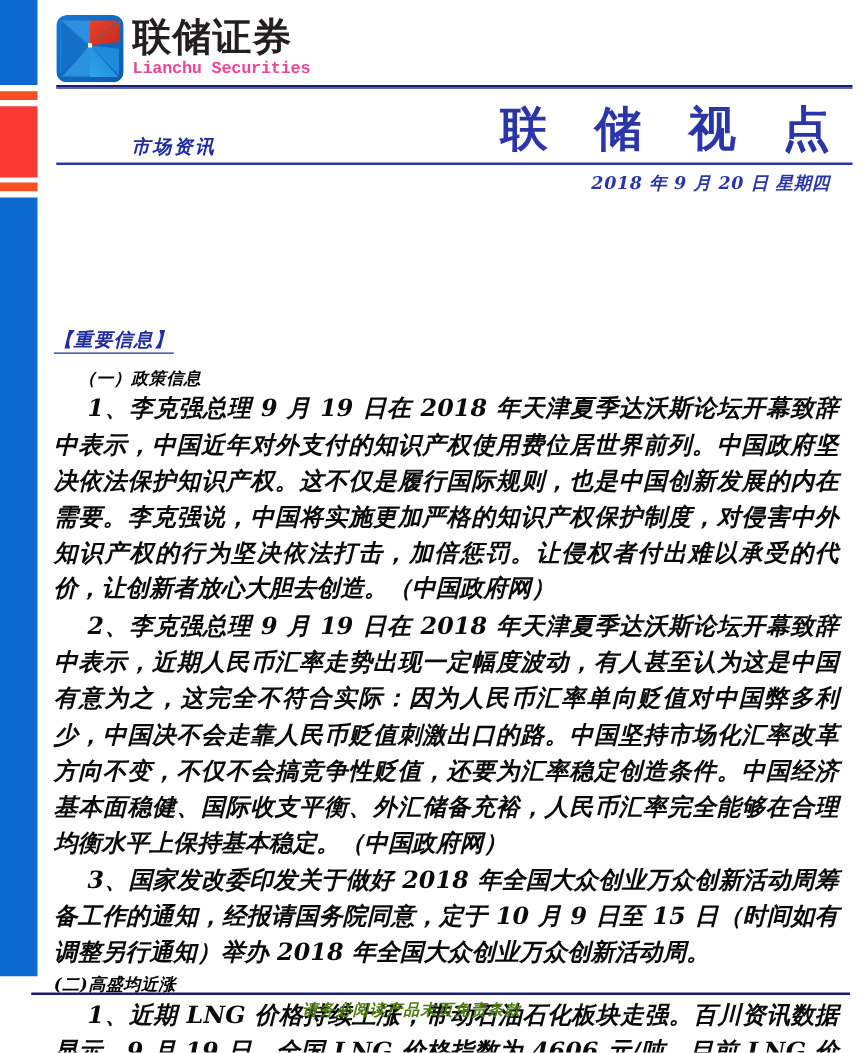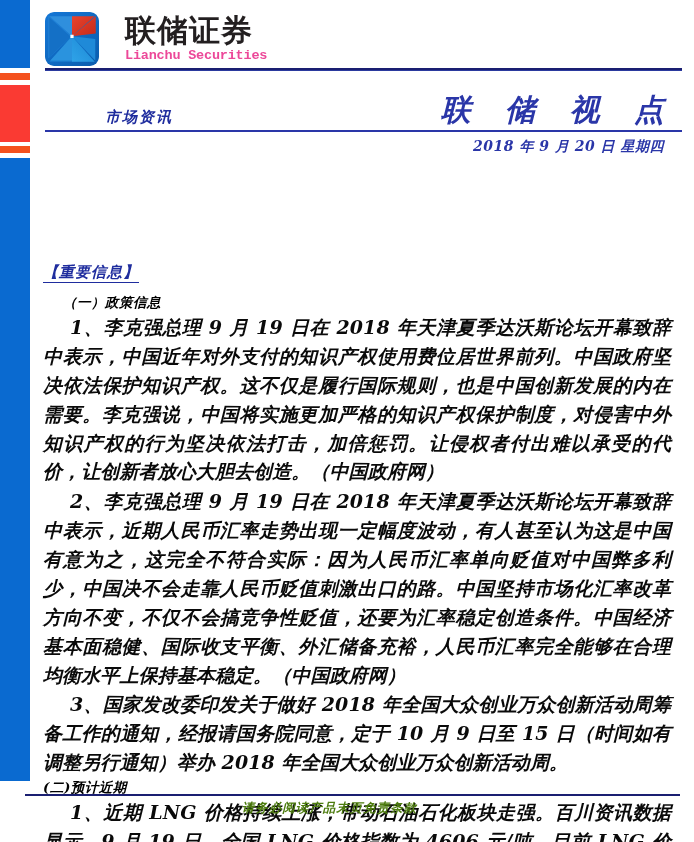--- a/index.html
+++ b/index.html
@@ -27,21 +27,21 @@
   .bar-orange-2   { top: 146px; width: 30px; height: 7px;  background: #f4511e; }
   .bar-blue-body  { top: 158px; width: 30px; height: 623px; background: #0a6ad0; }
 
   
   .logo-block {
     position: absolute;
     left: 45px;
     top: 12px;
     display: flex;
     align-items: center;
-    gap: 26px;
+    gap: 7px;
   }
   .logo-mark {
     width: 54px;
     height: 54px;
     border-radius: 9px;
     overflow: hidden;
     flex: 0 0 auto;
   }
   .logo-words {
     display: flex;
@@ -85,25 +85,24 @@
     font-weight: 700;
     color: #1f2d9e;
     font-style: italic;
     letter-spacing: 2px;
     font-family: "DejaVu Serif", serif;
     text-align: right;
   }
   .masthead-title {
     position: absolute;
     right: 18px;
-    top: 90px;
-    font-size: 30px;
+    top: 78px;
+    font-size: 38px;
     font-weight: 700;
     color: #2a36a8;
-    font-style: italic;
     letter-spacing: 12px;
     font-family: "DejaVu Serif", serif;
     white-space: nowrap;
   }
   .rule-masthead {
     position: absolute;
     left: 45px;
     top: 130px;
     width: 637px;
     border-top: 2px solid #2a36a8;
@@ -242,19 +241,19 @@
 <div class="content">
   <div>
     <span class="section-heading">【重要信息】</span>
   </div>
 
   <div class="subsection indent">（一）政策信息</div>
   <p class="para">1、李克强总理 9 月 19 日在 2018 年天津夏季达沃斯论坛开幕致辞中表示，中国近年对外支付的知识产权使用费位居世界前列。中国政府坚决依法保护知识产权。这不仅是履行国际规则，也是中国创新发展的内在需要。李克强说，中国将实施更加严格的知识产权保护制度，对侵害中外知识产权的行为坚决依法打击，加倍惩罚。让侵权者付出难以承受的代价，让创新者放心大胆去创造。（中国政府网）</p>
   <p class="para">2、李克强总理 9 月 19 日在 2018 年天津夏季达沃斯论坛开幕致辞中表示，近期人民币汇率走势出现一定幅度波动，有人甚至认为这是中国有意为之，这完全不符合实际：因为人民币汇率单向贬值对中国弊多利少，中国决不会走靠人民币贬值刺激出口的路。中国坚持市场化汇率改革方向不变，不仅不会搞竞争性贬值，还要为汇率稳定创造条件。中国经济基本面稳健、国际收支平衡、外汇储备充裕，人民币汇率完全能够在合理均衡水平上保持基本稳定。（中国政府网）</p>
   <p class="para">3、国家发改委印发关于做好 2018 年全国大众创业万众创新活动周筹备工作的通知，经报请国务院同意，定于 10 月 9 日至 15 日（时间如有调整另行通知）举办 2018 年全国大众创业万众创新活动周。</p>
 
-  <div class="subsection">(二)预计近期</div>
+  <div class="subsection">(二)高盛均近涨</div>
 
   <p class="para">1、近期 LNG 价格持续上涨，带动石油石化板块走强。百川资讯数据显示，9 月 19 日，全国 LNG 价格指数为 4606 元/吨。目前 LNG 价格暂居高位，预计近期 LNG 市场将高位盘整。银河证券分析师认为，看好燃气行业四季度投资机会。在下游需求高速增长、储气能力不足、淡旺季价差拉大的背景下，市场化定价机制的非常规气和进口 LNG 均存在较大获利空间。而补贴延续及税费返还政策，进一步利好非常规气开采和 LNG 接收站运营业务。（中国证券报）</p>
 </div>
 
 <div class="rule-footer"></div>
 <div class="footer-note">请务必阅读产品末页免责条款</div>
 
 </body></html>

